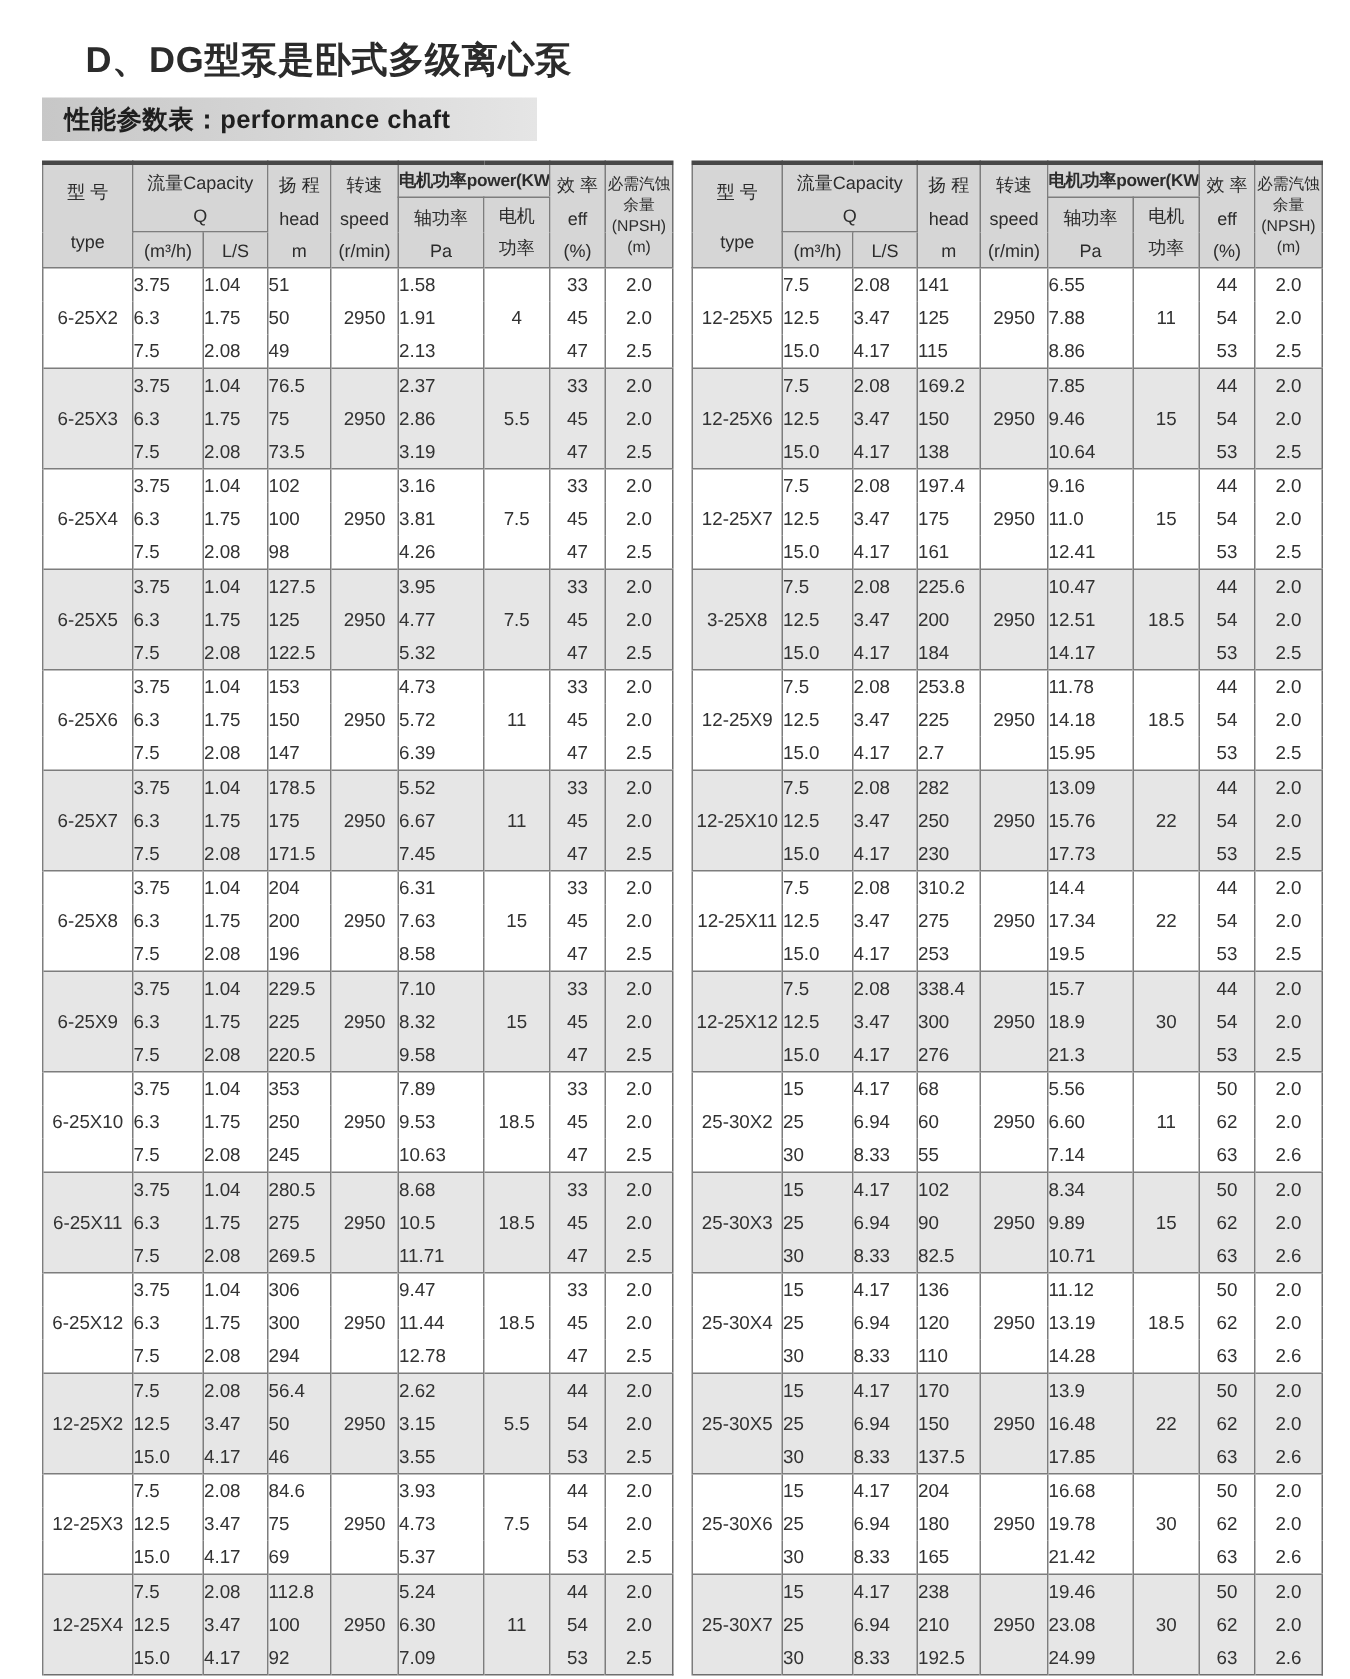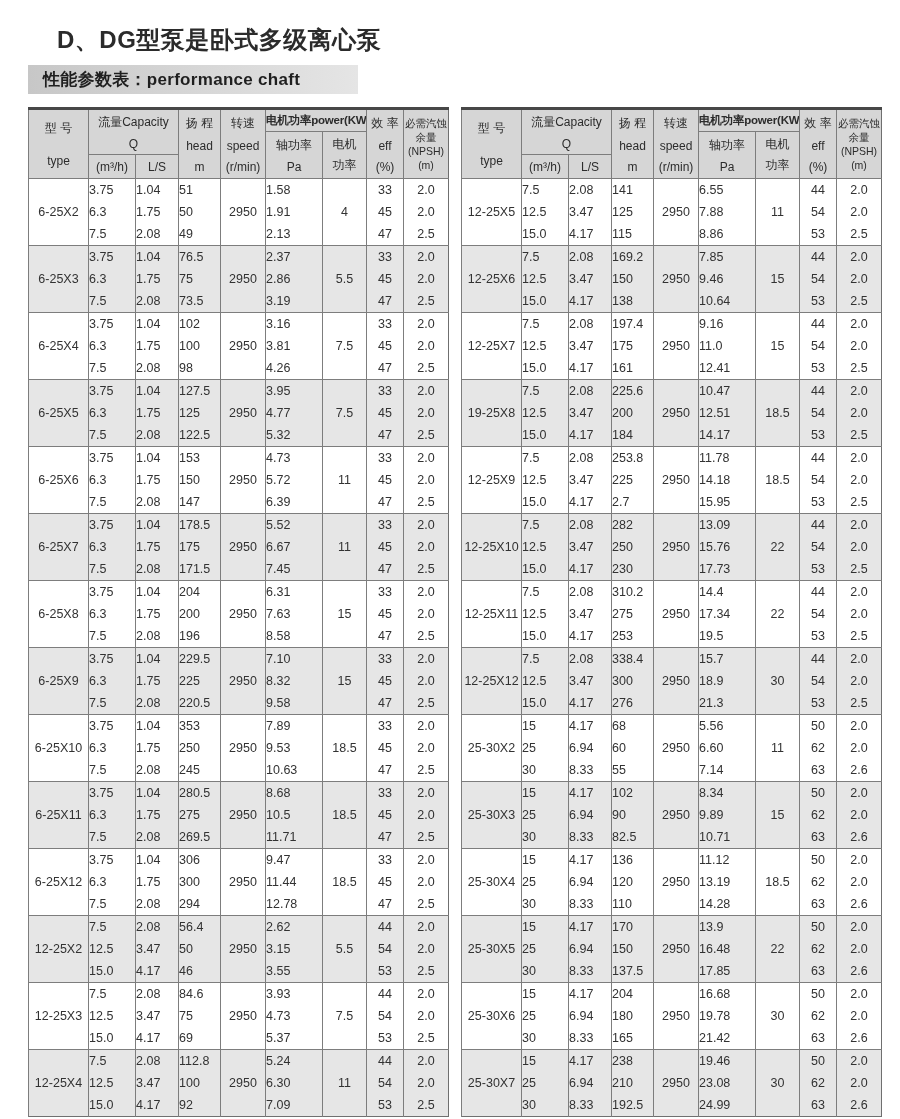--- a/index.html
+++ b/index.html
@@ -674,21 +674,21 @@
           </tr>
           <tr>
             <td class="c-m3h">15.0</td>
             <td class="c-ls">4.17</td>
             <td class="c-head">161</td>
             <td class="c-pa">12.41</td>
             <td class="ac">53</td>
             <td class="ac">2.5</td>
           </tr>
           <tr class="gstart shade">
-            <td class="ac" rowspan="3">19-25X8</td>
+            <td class="ac" rowspan="3">3-25X8</td>
             <td class="c-m3h">7.5</td>
             <td class="c-ls">2.08</td>
             <td class="c-head">225.6</td>
             <td class="ac" rowspan="3">2950</td>
             <td class="c-pa">10.47</td>
             <td class="ac" rowspan="3">18.5</td>
             <td class="ac">44</td>
             <td class="ac">2.0</td>
           </tr>
           <tr class="shade">

